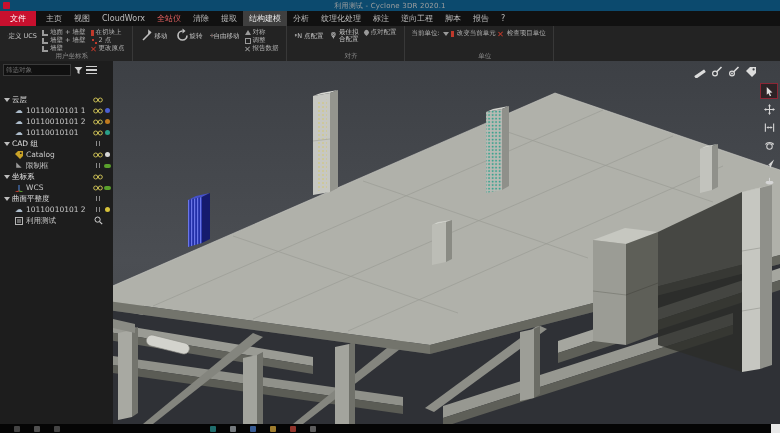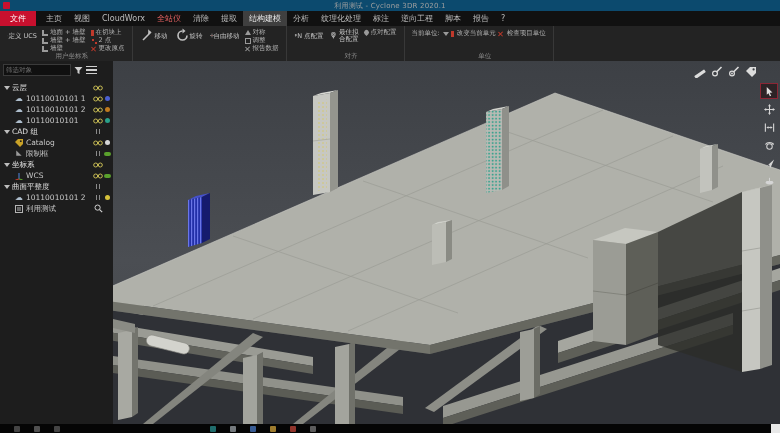--- a/index.html
+++ b/index.html
@@ -38,21 +38,21 @@
   .si.pin{background:#9a9a9a;width:5px;height:5px;border-radius:50% 50% 50% 0;transform:rotate(-45deg);}
   .units{display:flex;flex-direction:row;gap:2px;padding-top:1px;}
   .units .urow{display:flex;align-items:center;gap:3px;font-size:6.5px;color:#b3b3b3;cursor:pointer;}
   .caret-dn{width:0;height:0;border-left:3px solid transparent;border-right:3px solid transparent;border-top:4px solid #9a9a9a;display:inline-block;}
   
   .lp{position:absolute;left:0;top:61px;width:113px;height:363px;background:#1d1d1d;border-right:1px solid #000;}
   .lp .srow{display:flex;align-items:center;gap:3px;padding:3px 3px 2px 3px;}
   .lp input{width:62px;height:10px;background:#101010;border:1px solid #3a3a3a;color:#bbb;font-size:6.5px;padding:0 2px;font-family:"DejaVu Sans",sans-serif;}
   .hamb{width:11px;height:9px;display:flex;flex-direction:column;justify-content:space-between;padding:1px 0;cursor:pointer;}
   .hamb i{display:block;height:1.4px;background:#cfcfcf;}
-  .tree{margin-top:4px;}
+  .tree{margin-top:16px;}
   .trow{display:flex;align-items:center;height:11px;padding-left:4px;font-size:7.5px;color:#c8c8c8;cursor:pointer;}
   .trow .caret{width:0;height:0;border-left:3.5px solid transparent;border-right:3.5px solid transparent;border-top:4.5px solid #bdbdbd;margin-right:2px;}
   .trow.item{padding-left:14px;}
   .trow .ticon{width:10px;display:inline-flex;justify-content:center;margin-right:2px;font-size:8px;color:#aebecd;line-height:1;}
   .trow .tlabel{flex:1;white-space:nowrap;overflow:hidden;}
   .trow .grp{color:#e0e0e0;}
   .eye{width:12px;display:inline-flex;justify-content:center;cursor:pointer;}
   .eyec{width:12px;display:inline-flex;justify-content:center;gap:1.5px;cursor:pointer;}
   .eyec i{width:1.5px;height:5px;background:#8a8a8a;display:block;}
   .dot{width:5px;height:5px;border-radius:50%;margin-left:1px;margin-right:3px;}

